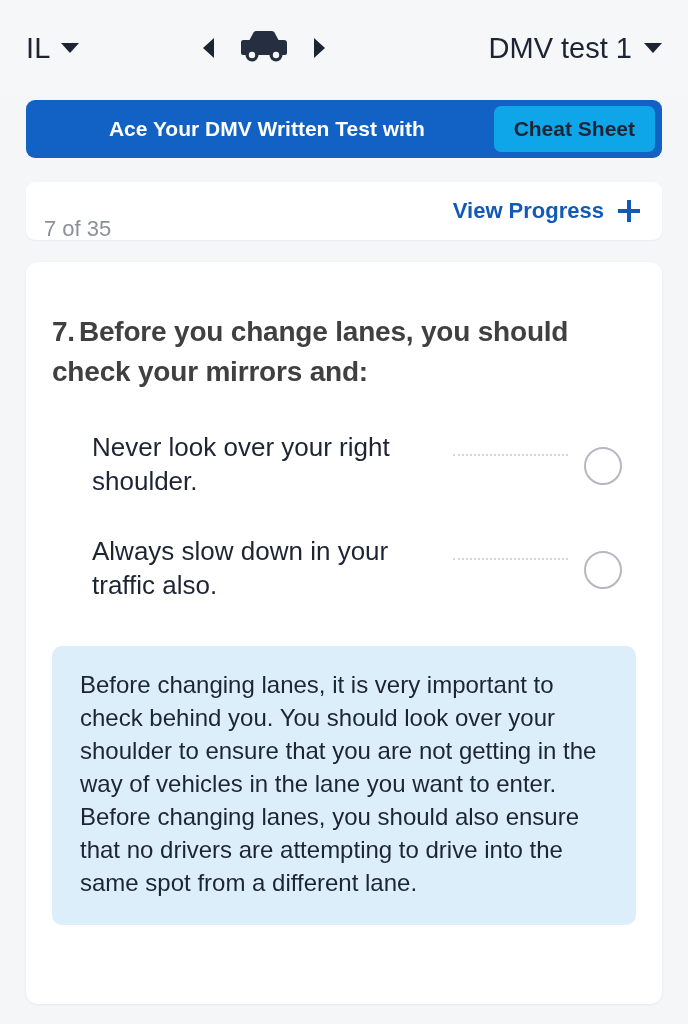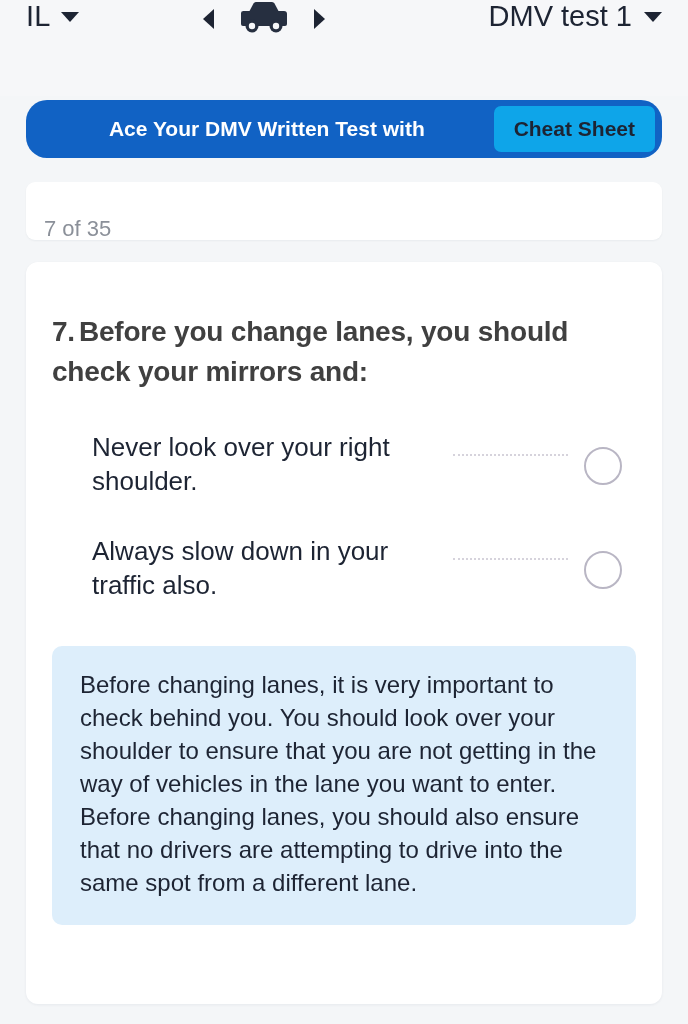--- a/index.html
+++ b/index.html
@@ -12,21 +12,21 @@
     background: #f4f6f8;
     font-family: "Liberation Sans", sans-serif;
     -webkit-font-smoothing: antialiased;
     overflow: hidden;
   }
 
   
   .topbar {
     height: 96px;
     display: flex;
-    align-items: flex-start;
+    align-items: center;
     padding: 0 26px;
     box-sizing: border-box;
     background: #f6f7f9;
   }
   .state-select {
     display: flex;
     align-items: center;
     gap: 10px;
     cursor: pointer;
     flex: 0 0 auto;
@@ -79,21 +79,21 @@
   .test-label {
     font-size: 29px;
     color: #1d2433;
   }
 
   
   .promo-banner {
     margin: 4px 26px 9px 26px;
     height: 58px;
     background: #1162c4;
-    border-radius: 21px;
+    border-radius: 9px;
     display: flex;
     align-items: center;
     justify-content: space-between;
     padding: 0 7px 0 0;
     box-sizing: border-box;
     cursor: pointer;
   }
   .promo-text {
     flex: 1 1 auto;
     text-align: center;
@@ -279,20 +279,24 @@
   </div>
 </div>
 
 <div class="promo-banner">
   <span class="promo-text">Ace Your DMV Written Test with</span>
   <button class="cheat-btn">Cheat Sheet</button>
 </div>
 
 <div class="progress-card">
   <span class="progress-count">7 of 35</span>
+  <div class="view-progress">
+    <span class="view-progress-label">View Progress</span>
+    <span class="plus-icon"></span>
+  </div>
 </div>
 
 <div class="question-card">
 
   <div class="question-text">
     <span class="q-num">7.</span><span>Before you change lanes, you should check your mirrors and:</span>
   </div>
 
   <div class="options">
 

